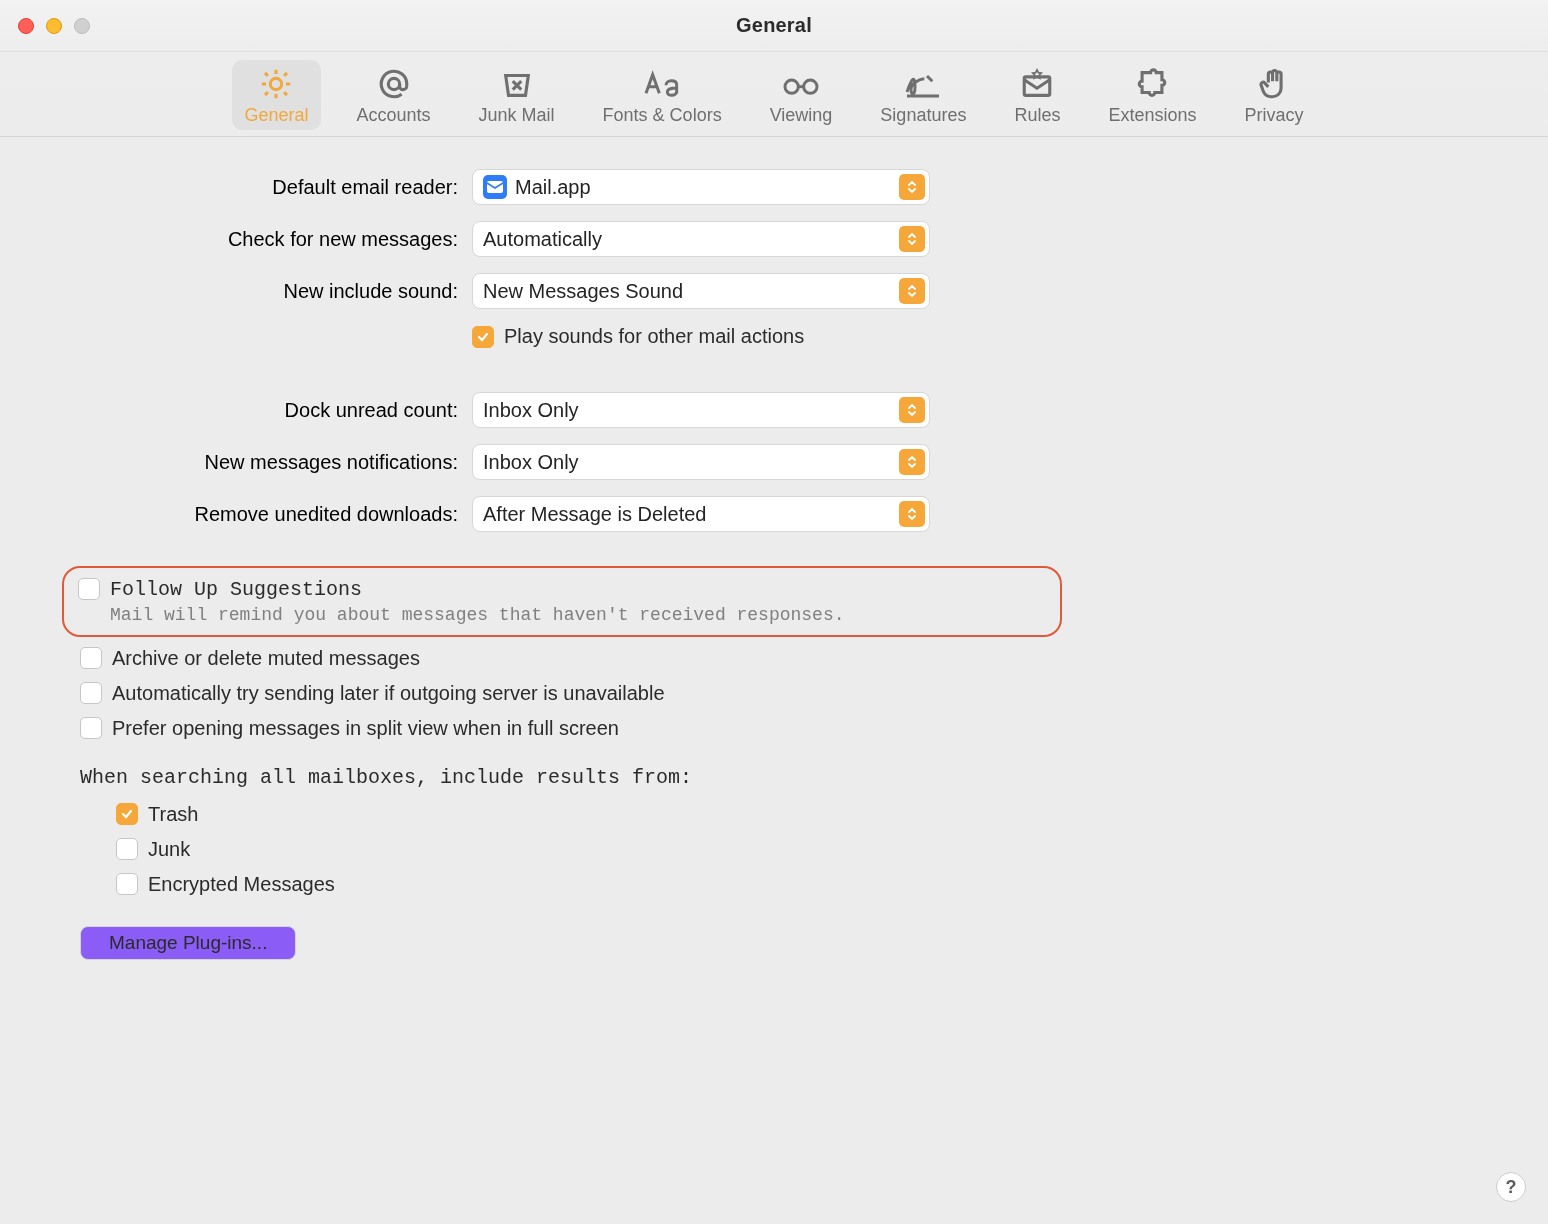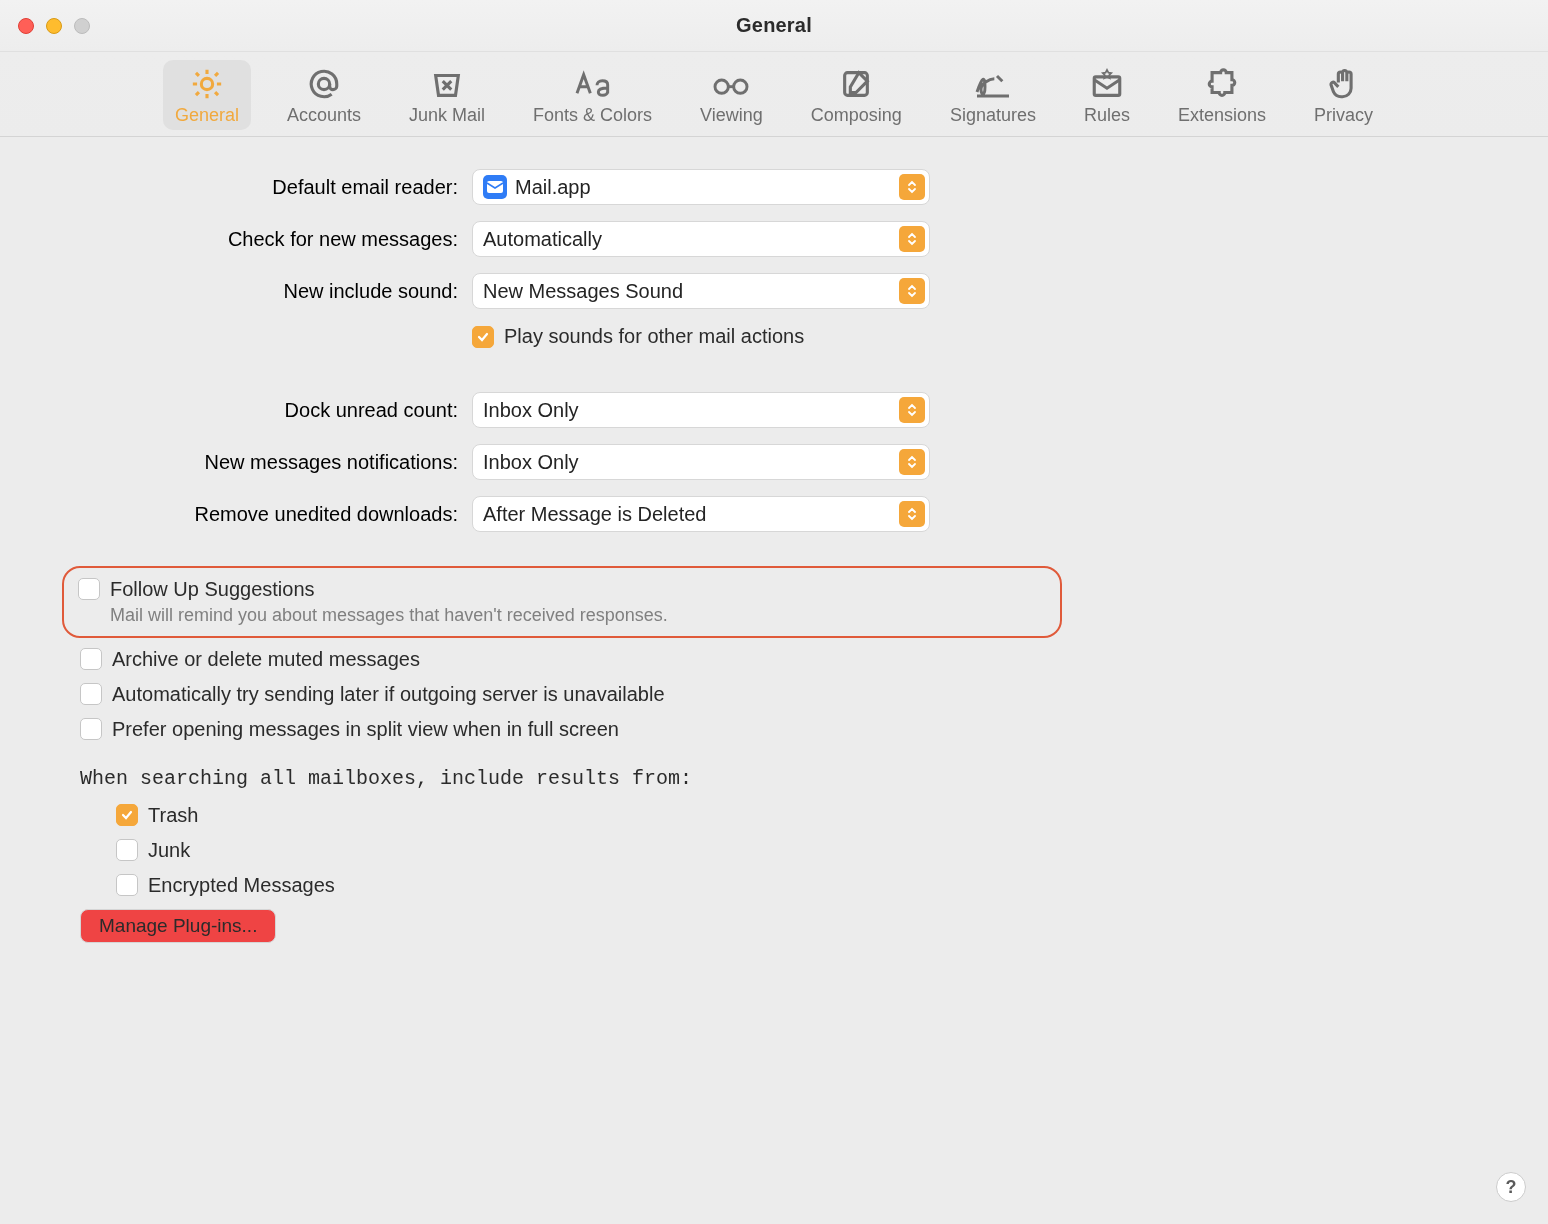--- a/index.html
+++ b/index.html
@@ -150,39 +150,41 @@
       color: #808080;
       font-size: 18px;
       margin-top: 4px;
     }
     .highlight-red {
       border: 2px solid #e05a3a;
       border-radius: 18px;
       padding: 10px 14px 10px 14px;
       margin: 4px 0 10px -18px;
       width: 1000px;
+      font-family: Liberation Mono, monospace;
     }
     .section-head {
       padding-left: 80px;
       font-size: 20px;
       margin: 26px 0 14px 0;
       font-family: Liberation Mono, monospace;
     }
     .indented-checks {
       padding-left: 116px;
     }
     .mac-button {
-      background: #ef4444;
+      background: #8b5cf6;
       border: 1px solid #d5d5d5;
       border-radius: 8px;
       height: 34px;
-      padding: 0 18px;
+      padding: 0 28px;
       font-size: 19px;
       display:inline-flex;align-items:center;
       margin-left: 80px;
+      margin-top: 18px;
     }
     .help-button {
       position: absolute;
       right: 22px; bottom: 22px;
       width: 30px; height: 30px;
       border-radius: 50%;
       background: #fff;
       border: 1px solid #ccc;
       display:flex;align-items:center;justify-content:center;
       font-size: 18px; color:#5a5a5a;
@@ -244,29 +246,20 @@
       <svg width="40" height="34" viewBox="0 0 30 24">
           <circle cx="8" cy="14" r="5"></circle>
           <circle cx="22" cy="14" r="5"></circle>
           <path d="M13 14h4"></path>
         </svg>
     </span>
     <span class="lbl">Viewing</span>
   </div>
   <div class="tab">
     <span class="icon">
-      <svg width="34" height="34" viewBox="0 0 24 24">
-          <rect x="4" y="4" width="16" height="16" rx="2"></rect>
-          <path d="M14 4l6 6-8 8H8v-4z"></path>
-        </svg>
-    </span>
-    <span class="lbl">Composing</span>
-  </div>
-  <div class="tab">
-    <span class="icon">
       <svg width="40" height="34" viewBox="0 0 30 24">
           <path d="M3 18c4-12 6-12 6-4s-3 6-3 2 6-8 10-8M18 6l4 4M3 21h24"></path>
         </svg>
     </span>
     <span class="lbl">Signatures</span>
   </div>
   <div class="tab">
     <span class="icon">
       <svg width="34" height="34" viewBox="0 0 24 24">
           <rect x="3" y="7" width="18" height="13" rx="1"></rect>

